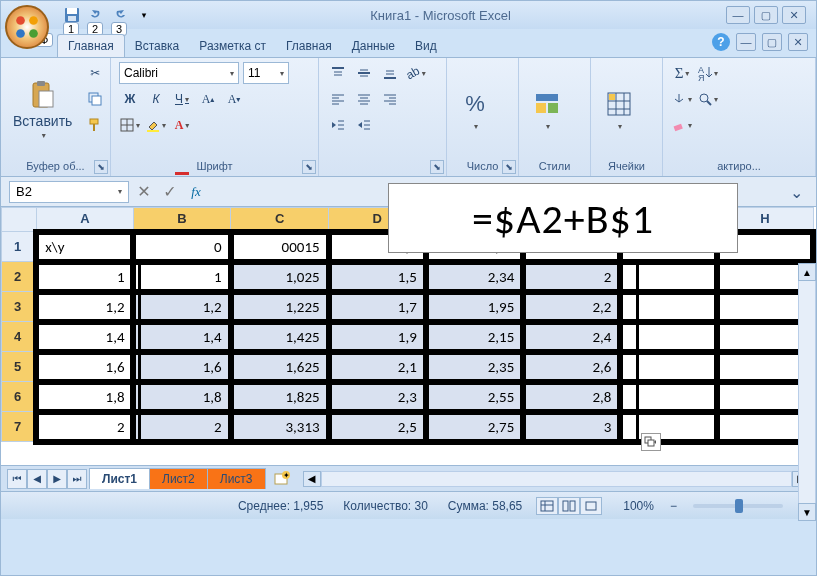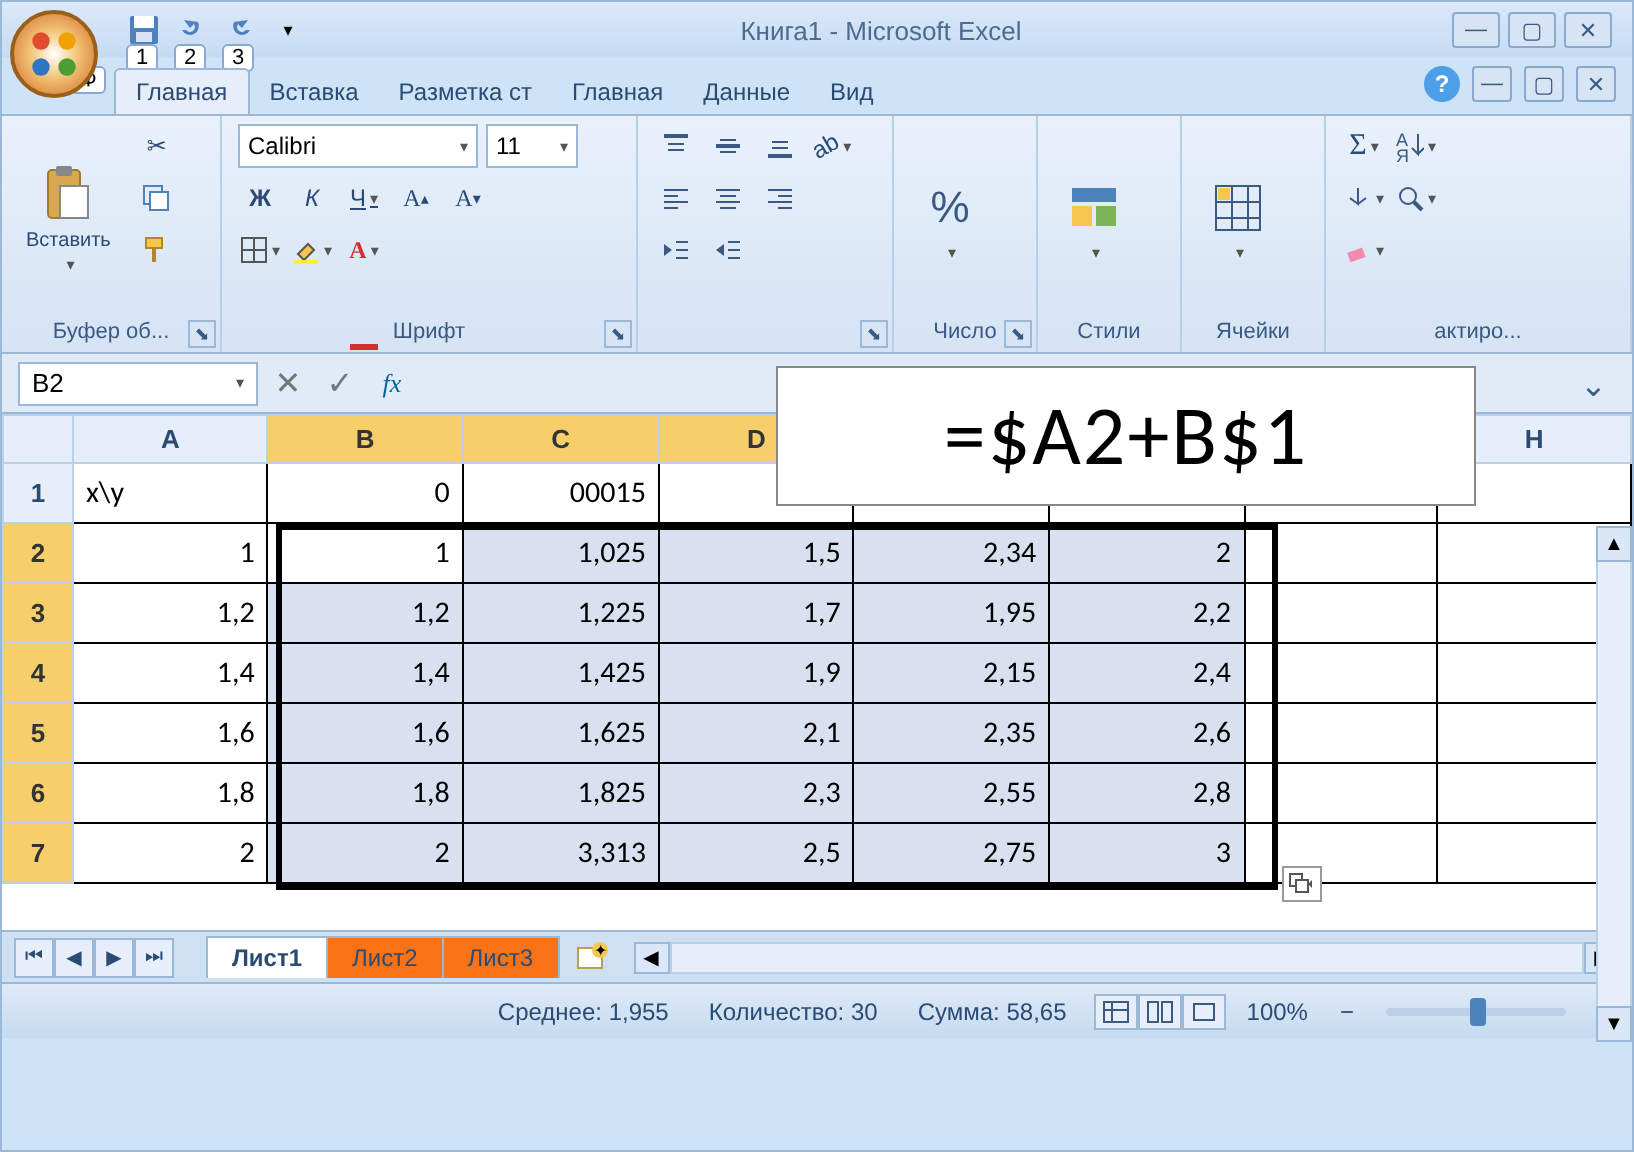--- a/index.html
+++ b/index.html
@@ -22,21 +22,21 @@
 .tab-key{position:absolute;top:22px;left:50%;transform:translateX(-50%);background:#fff;border:1px solid #8aa9cc;border-radius:3px;padding:0 4px;font-size:11px;}
 .tabs-right{position:absolute;right:8px;top:4px;display:flex;gap:6px;align-items:center;}
 .help-icon{width:18px;height:18px;border-radius:50%;background:#4da0e8;color:#fff;display:flex;align-items:center;justify-content:center;font-size:12px;font-weight:bold;}
 
 .ribbon{height:120px;background:linear-gradient(#e9f1fb,#d5e3f4);border-top:1px solid #9bb8d6;border-bottom:1px solid #9bb8d6;display:flex;position:relative;}
 .group{border-right:1px solid #b9cee8;padding:2px 6px 0 6px;display:flex;flex-direction:column;position:relative;}
 .group-body{flex:1;display:flex;gap:4px;}
 .group-label{font-size:11px;text-align:center;color:#3a5a84;padding:2px 0 4px;white-space:nowrap;}
 .big-btn{display:flex;flex-direction:column;align-items:center;justify-content:center;padding:4px 6px;gap:2px;}
 .big-btn .ico{width:32px;height:32px;display:flex;align-items:center;justify-content:center;}
-.big-btn .cap{font-size:10px;color:#2a4b74;}
+.big-btn .cap{font-size:14px;color:#2a4b74;}
 .col{display:flex;flex-direction:column;gap:4px;padding:2px;}
 .row{display:flex;gap:4px;align-items:center;}
 .mini-btn{width:22px;height:22px;border:1px solid transparent;display:flex;align-items:center;justify-content:center;font-size:12px;color:#2a4b74;}
 .combo{height:22px;border:1px solid #9bb8d6;background:#fff;display:flex;align-items:center;padding:0 4px;font-size:12px;}
 .combo.font{width:120px;}
 .combo.size{width:46px;}
 .dd{font-size:8px;margin-left:2px;color:#555;}
 .dlg-launcher{position:absolute;right:2px;bottom:2px;width:14px;height:14px;border:1px solid #9bb8d6;font-size:9px;display:flex;align-items:center;justify-content:center;color:#3a5a84;}
 
 .fbar{height:30px;background:#e1ebf7;border-bottom:1px solid #9bb8d6;display:flex;align-items:center;padding:0 8px;gap:4px;}
@@ -47,43 +47,43 @@
 .formula-display{position:absolute;right:78px;top:182px;width:350px;height:70px;background:#fff;border:1px solid #888;font-size:42px;font-family:Calibri,sans-serif;display:flex;align-items:center;justify-content:center;z-index:20;letter-spacing:1px;}
 .fbar .expand{margin-left:auto;width:18px;height:18px;color:#3a5a84;}
 
 .gridwrap{position:relative;height:258px;background:#fff;}
 .grid{border-collapse:collapse;width:100%;}
 .hdr-corner{width:36px;height:24px;background:#e6eef9;border:1px solid #bcd0e7;}
 .col-hdr{height:24px;background:#e6eef9;border:1px solid #bcd0e7;text-align:center;font-size:13px;color:#2a4b74;width:100px;}
 .col-hdr.sel{background:#f7cf6a;color:#333;}
 .row-hdr{width:36px;background:#e6eef9;border:1px solid #bcd0e7;text-align:center;font-size:13px;color:#2a4b74;height:30px;}
 .row-hdr.sel{background:#f7cf6a;color:#333;}
-.cell{border:1px solid #000000;font-size:15px;padding:0 6px;text-align:right;height:30px;font-family:Calibri,sans-serif;}
+.cell{border:6px solid #000000;font-size:15px;padding:0 6px;text-align:right;height:30px;font-family:Calibri,sans-serif;}
 .cell.lefttxt{text-align:left;}
 .cell.sel{background:#d9e1f0;}
 .cell.active{background:#fff;}
 .selection-border{position:absolute;border:3px solid #000;pointer-events:none;}
 .fillhdl-icon{position:absolute;width:20px;height:18px;border:1px solid #999;background:#fff;font-size:11px;display:flex;align-items:center;justify-content:center;}
 
 .sheetbar{height:26px;background:#cfe0f3;display:flex;align-items:center;padding:0 6px;border-top:1px solid #9bb8d6;}
 .sheet-nav{display:flex;gap:0;}
 .sheet-nav-btn{width:20px;height:20px;border:1px solid #9bb8d6;background:#e6eef9;display:flex;align-items:center;justify-content:center;font-size:10px;color:#2a4b74;}
-.sheet-tabs{display:flex;margin-left:16px;}
+.sheet-tabs{display:flex;margin-left:2px;}
 .sheet-tab{padding:3px 12px;font-size:12px;background:#f97316;border:1px solid #9bb8d6;border-bottom:none;color:#2a4b74;margin-right:-1px;}
 .sheet-tab.active{background:#fff;font-weight:bold;}
 .insert-tab{width:22px;height:20px;display:flex;align-items:center;justify-content:center;margin-left:6px;}
 .hscroll{flex:1;display:flex;margin-left:10px;gap:0;align-items:center;}
 .hscroll .track{flex:1;height:16px;background:#e6eef9;border:1px solid #b9cee8;}
 .hscroll .btn{width:18px;height:16px;background:#dae7f6;border:1px solid #9bb8d6;font-size:10px;display:flex;align-items:center;justify-content:center;}
 
 .status{height:28px;background:linear-gradient(#dfeaf8,#c5dbf0);display:flex;align-items:center;padding:0 10px;font-size:12px;color:#2a4b74;border-top:1px solid #9bb8d6;}
 .status .agg{margin-left:auto;display:flex;gap:20px;}
 .view-btns{display:flex;gap:0;margin-left:14px;}
 .view-btn{width:22px;height:18px;border:1px solid #9bb8d6;background:#e6eef9;display:flex;align-items:center;justify-content:center;}
-.zoom{display:flex;align-items:center;gap:16px;margin-left:10px;}
+.zoom{display:flex;align-items:center;gap:16px;margin-left:21px;}
 .zoom .track{width:90px;height:4px;background:#bcd0e7;border-radius:2px;position:relative;}
 .zoom .thumb{width:8px;height:14px;background:#4d82bd;position:absolute;top:-5px;left:42px;border-radius:2px;}
 .vscroll{position:absolute;right:0;top:262px;width:18px;height:258px;background:#e6eef9;display:flex;flex-direction:column;}
 .vscroll .btn{height:18px;background:#dae7f6;border:1px solid #9bb8d6;display:flex;align-items:center;justify-content:center;font-size:10px;}
 .vscroll .track{flex:1;background:#e6eef9;border-left:1px solid #b9cee8;border-right:1px solid #b9cee8;}
 .edit-group-text{font-size:11px;color:#3a5a84;white-space:nowrap;}
 </style>
 </head>
 <body>
 

